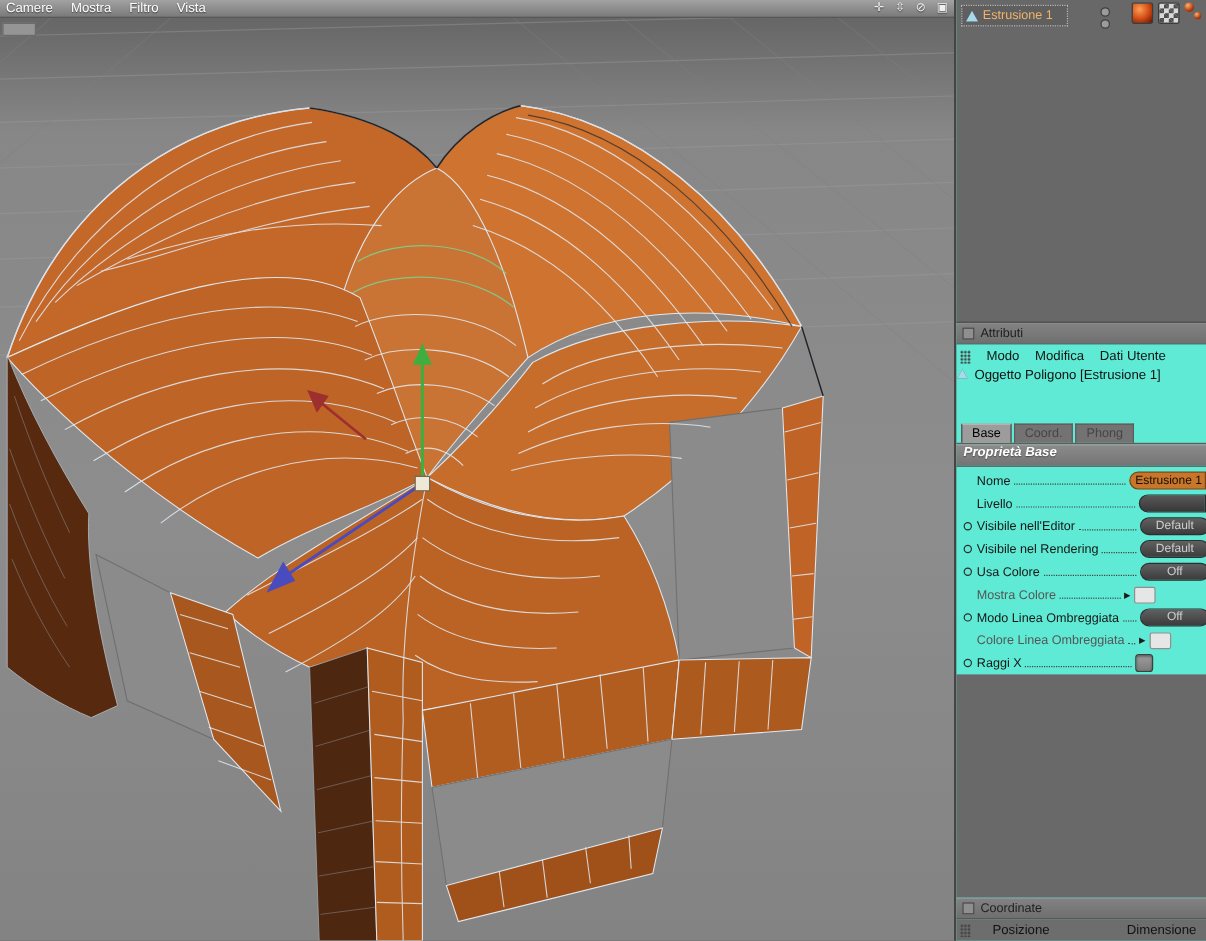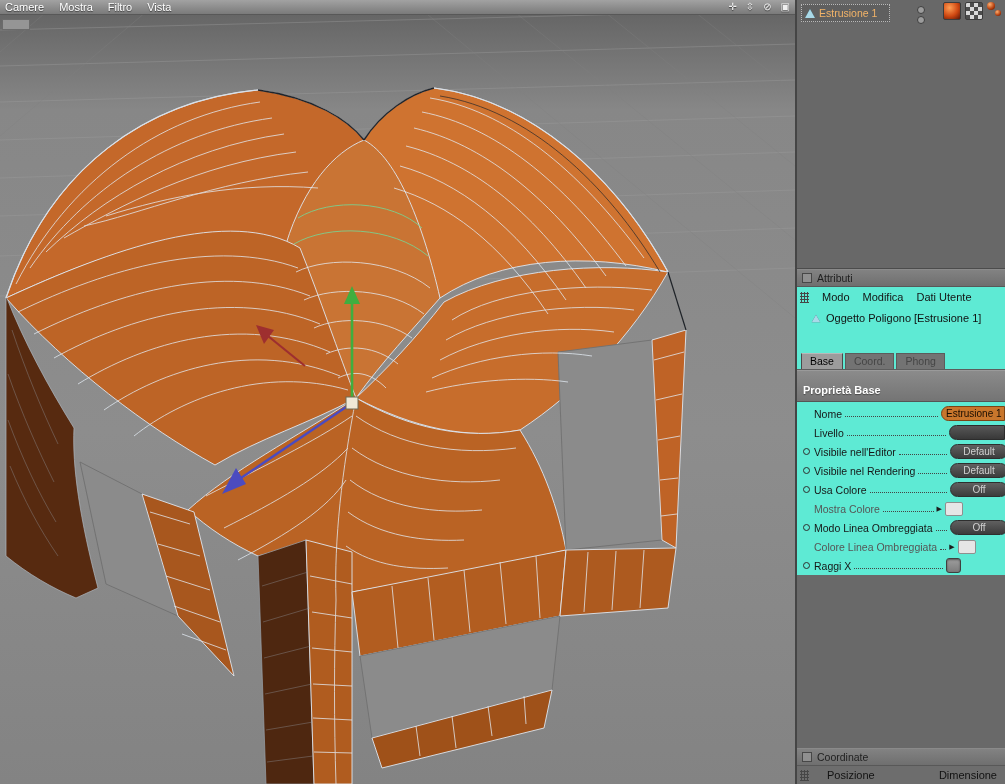--- a/index.html
+++ b/index.html
@@ -41,28 +41,28 @@
   .mini-spheres i:nth-child(2){width:6px;height:6px;left:8px;top:8px;}
 
   .header-bar{height:16px;flex:none;background:linear-gradient(#828282,#6f6f6f);
     border-top:1px solid #8a8a8a;border-bottom:1px solid #585858;
     display:flex;align-items:center;gap:5px;padding:0 5px;color:#1f1f1f;}
   .header-icon{width:8px;height:8px;background:#8f8f8f;border:1px solid #474747;flex:none;}
   .grip{width:9px;height:11px;flex:none;background-image:radial-gradient(circle,#464646 1px,transparent 1.3px);background-size:3px 3px;cursor:grab;}
 
   .tabs-row{height:20px;flex:none;display:flex;align-items:center;gap:13px;padding:0 6px 0 3px;}
   .menu-tab{cursor:pointer;color:#141414;font-size:11px;}
-  .obj-row{height:22px;flex:none;display:flex;align-items:center;gap:5px;padding:0 14px;}
+  .obj-row{height:22px;flex:none;display:flex;gap:5px;padding:0 0;}
   .obj-label{font-size:11px;color:#101010;white-space:nowrap;}
   .subtabs{height:20px;flex:none;display:flex;align-items:flex-end;gap:2px;padding:0 0 0 4px;border-bottom:1px solid #5d5d5d;margin-top:20px;}
   .subtab{padding:1px 8px 2px;background:#737373;color:#454545;border:1px solid #5c5c5c;border-bottom:none;font-size:10.5px;cursor:pointer;}
   .subtab.active{background:#9c9c9c;color:#000;border-color:#b8b8b8 #4a4a4a #4a4a4a;}
   .section-header{height:17px;flex:none;background:linear-gradient(#8b8b8b,#747474);
     border-top:1px solid #9a9a9a;border-bottom:1px solid #555;
-    color:#fff;font-weight:bold;font-size:11px;padding:13px 6px 0;text-shadow:0 1px 1px rgba(0,0,0,.4);}
+    color:#fff;font-weight:bold;font-size:11px;padding:0 6px 0;text-shadow:0 1px 1px rgba(0,0,0,.4);font-style:italic;}
   .props{flex:none;padding-top:2px;}
   .prop-row{height:19px;display:flex;align-items:center;padding-left:6px;overflow:hidden;}
   .bullet{width:5px;height:5px;border:1px solid #2e2e2e;border-radius:50%;margin-right:4px;flex:none;cursor:pointer;}
   .bullet.spacer{border-color:transparent;cursor:default;}
   .prop-label{white-space:nowrap;font-size:10.5px;color:#161616;}
   .prop-label.disabled{color:#565656;}
   .leader{flex:1;min-width:6px;border-bottom:1px dotted #444;align-self:flex-end;margin:0 3px 6px 3px;}
   .arrow{font-size:7px;color:#1c1c1c;margin-right:3px;cursor:pointer;}
   .pill{min-width:44px;height:13px;flex:none;background:linear-gradient(#606060,#3c3c3c);
     border:1px solid #2e2e2e;border-radius:8px;color:#cfcfcf;font-size:10px;

